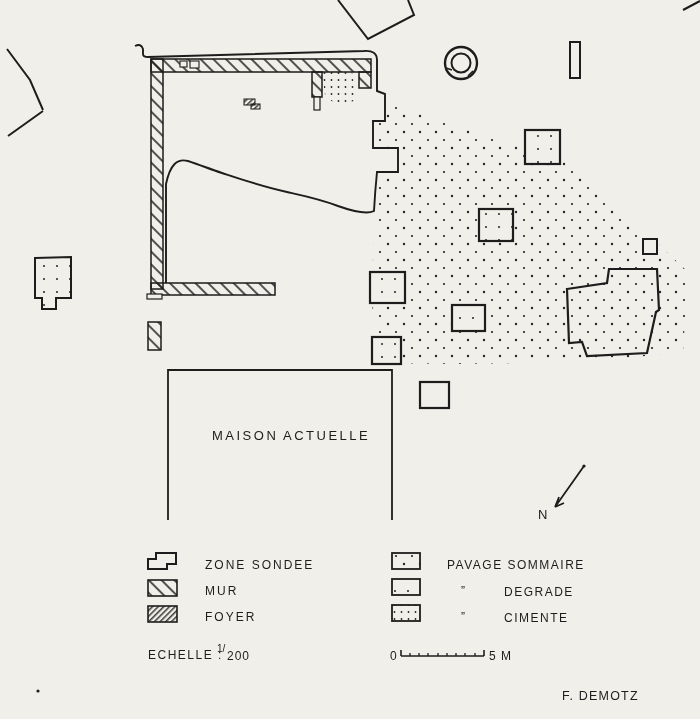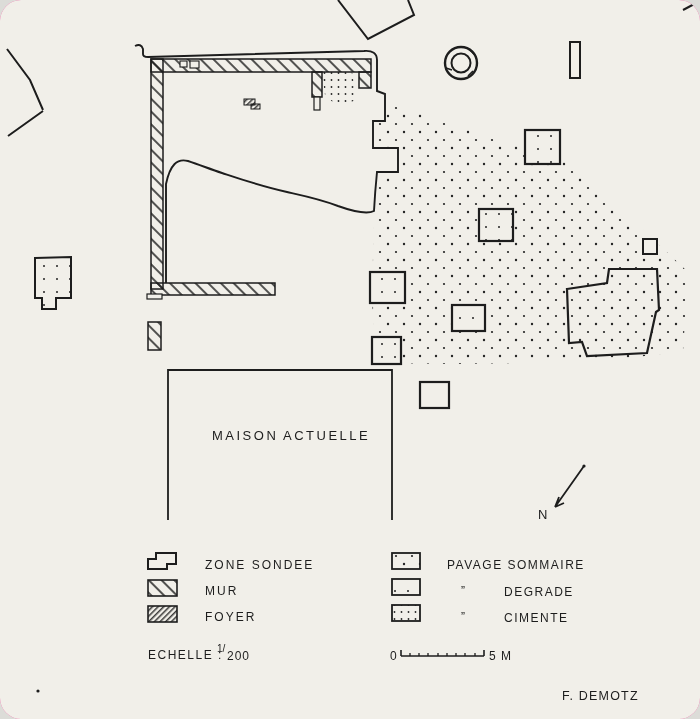--- a/index.html
+++ b/index.html
@@ -1,19 +1,19 @@
 <!DOCTYPE html>
 <html><head>
 <meta charset="utf-8">
 <style>
   html,body{margin:0;padding:0;}
   body{background:#dcdcd8;font-family:"Liberation Sans",sans-serif;}
   .stage{
     position:relative;width:700px;height:719px;margin:0 auto;
-    background:#ec4899;overflow:hidden;border-radius:21px;
+    background:#ec4899;overflow:hidden;
   }
   svg{display:block;}
   .t{
     font-family:"Liberation Sans",sans-serif;
     fill:#1d1d1d;
   }
   .t-plan{font-size:13px;letter-spacing:2.5px;}
   .t-legend{font-size:12px;letter-spacing:2px;}
   .t-legend-sm{font-size:12px;letter-spacing:1.5px;}
   .t-scale{font-size:12px;letter-spacing:1px;}

